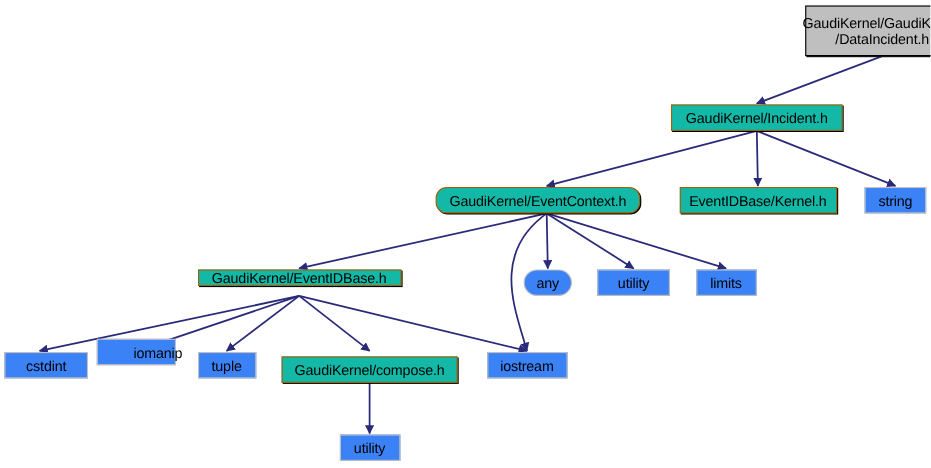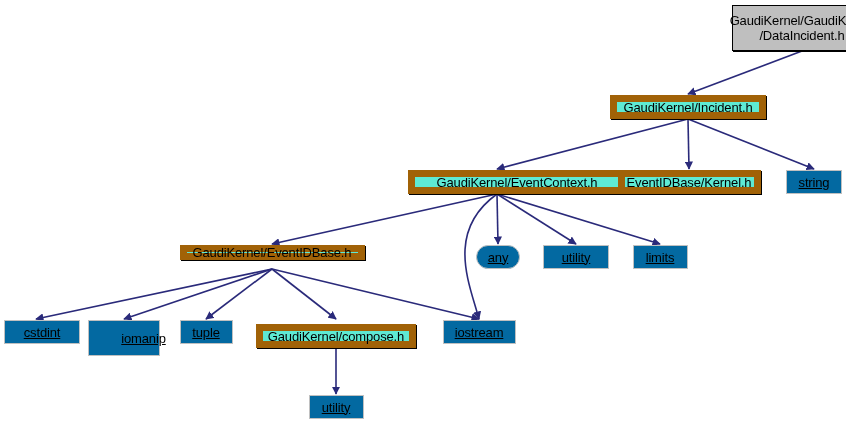--- a/index.html
+++ b/index.html
@@ -33,33 +33,32 @@
     justify-content: center;
     text-align: center;
     color: #000000;
     font-size: 13px;
     line-height: 15px;
     white-space: pre-line;
     letter-spacing: -0.15px;
     z-index: 2;
   }
   .node.project {
-    background: #5eead4;
-    border: 7px solid #a16207;
+    background: #14b8a6;
+    border: 1px solid #a16207;
     box-shadow: 1px 1px 0 0 #000000;
   }
   .node.current {
     background: #bfbfbf;
     border: 1px solid #000000;
     box-shadow: 1px 1px 0 0 #000000;
   }
   .node.system {
-    background: #0369a1;
+    background: #3b82f6;
     border: 1px solid #c0c0c0;
-    text-decoration: underline;
   }
 </style>
 </head>
 <body>
 
 <div id="graph">
 
   <svg id="edges" viewBox="0 0 846 425" width="846" height="425" xmlns="http://www.w3.org/2000/svg">
     <defs>
       <marker id="arrowhead" viewBox="0 0 10 10" refX="9" refY="5" markerWidth="5.2" markerHeight="5.2" orient="auto-start-reverse">
@@ -82,28 +81,28 @@
         <path d="M272,269 L336,319"></path>
         <path d="M272,269 L479,319"></path>
         <path d="M336,344 L336,394"></path>
       </g>
   </svg>
 
   <div id="nodes">
       <div class="node current" style="left: 732px; top: 5px; width: 140px; height: 46px;">GaudiKernel/GaudiKernel
 /DataIncident.h</div>
       <div class="node project" style="left: 610px; top: 95px; width: 156px; height: 24px;">GaudiKernel/Incident.h</div>
-      <div class="node project" style="left: 408px; top: 170px; width: 218px; height: 24px;">GaudiKernel/EventContext.h</div>
+      <div class="node project" style="left: 396px; top: 170px; width: 186px; height: 24px; border-radius: 10px;">GaudiKernel/EventContext.h</div>
       <div class="node project" style="left: 617.5px; top: 170px; width: 143px; height: 24px;">EventIDBase/Kernel.h</div>
       <div class="node system" style="left: 786px; top: 170px; width: 56px; height: 24px;">string</div>
       <div class="node project" style="left: 179.5px; top: 245px; width: 185px; height: 15px;">GaudiKernel/EventIDBase.h</div>
       <div class="node system" style="left: 476px; top: 245px; width: 44px; height: 24px; border-radius: 12px;">any</div>
       <div class="node system" style="left: 543px; top: 245px; width: 66px; height: 24px;">utility</div>
       <div class="node system" style="left: 632.5px; top: 245px; width: 55px; height: 24px;">limits</div>
       <div class="node system" style="left: 4px; top: 320px; width: 76px; height: 24px;">cstdint</div>
-      <div class="node system" style="left: 88px; top: 320px; width: 72px; height: 36px; padding-left: 39px;">iomanip</div>
+      <div class="node system" style="left: 88px; top: 308px; width: 72px; height: 24px; padding-left: 39px;">iomanip</div>
       <div class="node system" style="left: 179.5px; top: 320px; width: 53px; height: 24px;">tuple</div>
       <div class="node project" style="left: 256px; top: 308px; width: 160px; height: 24px; margin-top: 16px;">GaudiKernel/compose.h</div>
       <div class="node system" style="left: 442.5px; top: 320px; width: 73px; height: 24px;">iostream</div>
       <div class="node system" style="left: 308.5px; top: 395px; width: 55px; height: 24px;">utility</div>
     </div>
 
 </div>
 
 </body></html>

